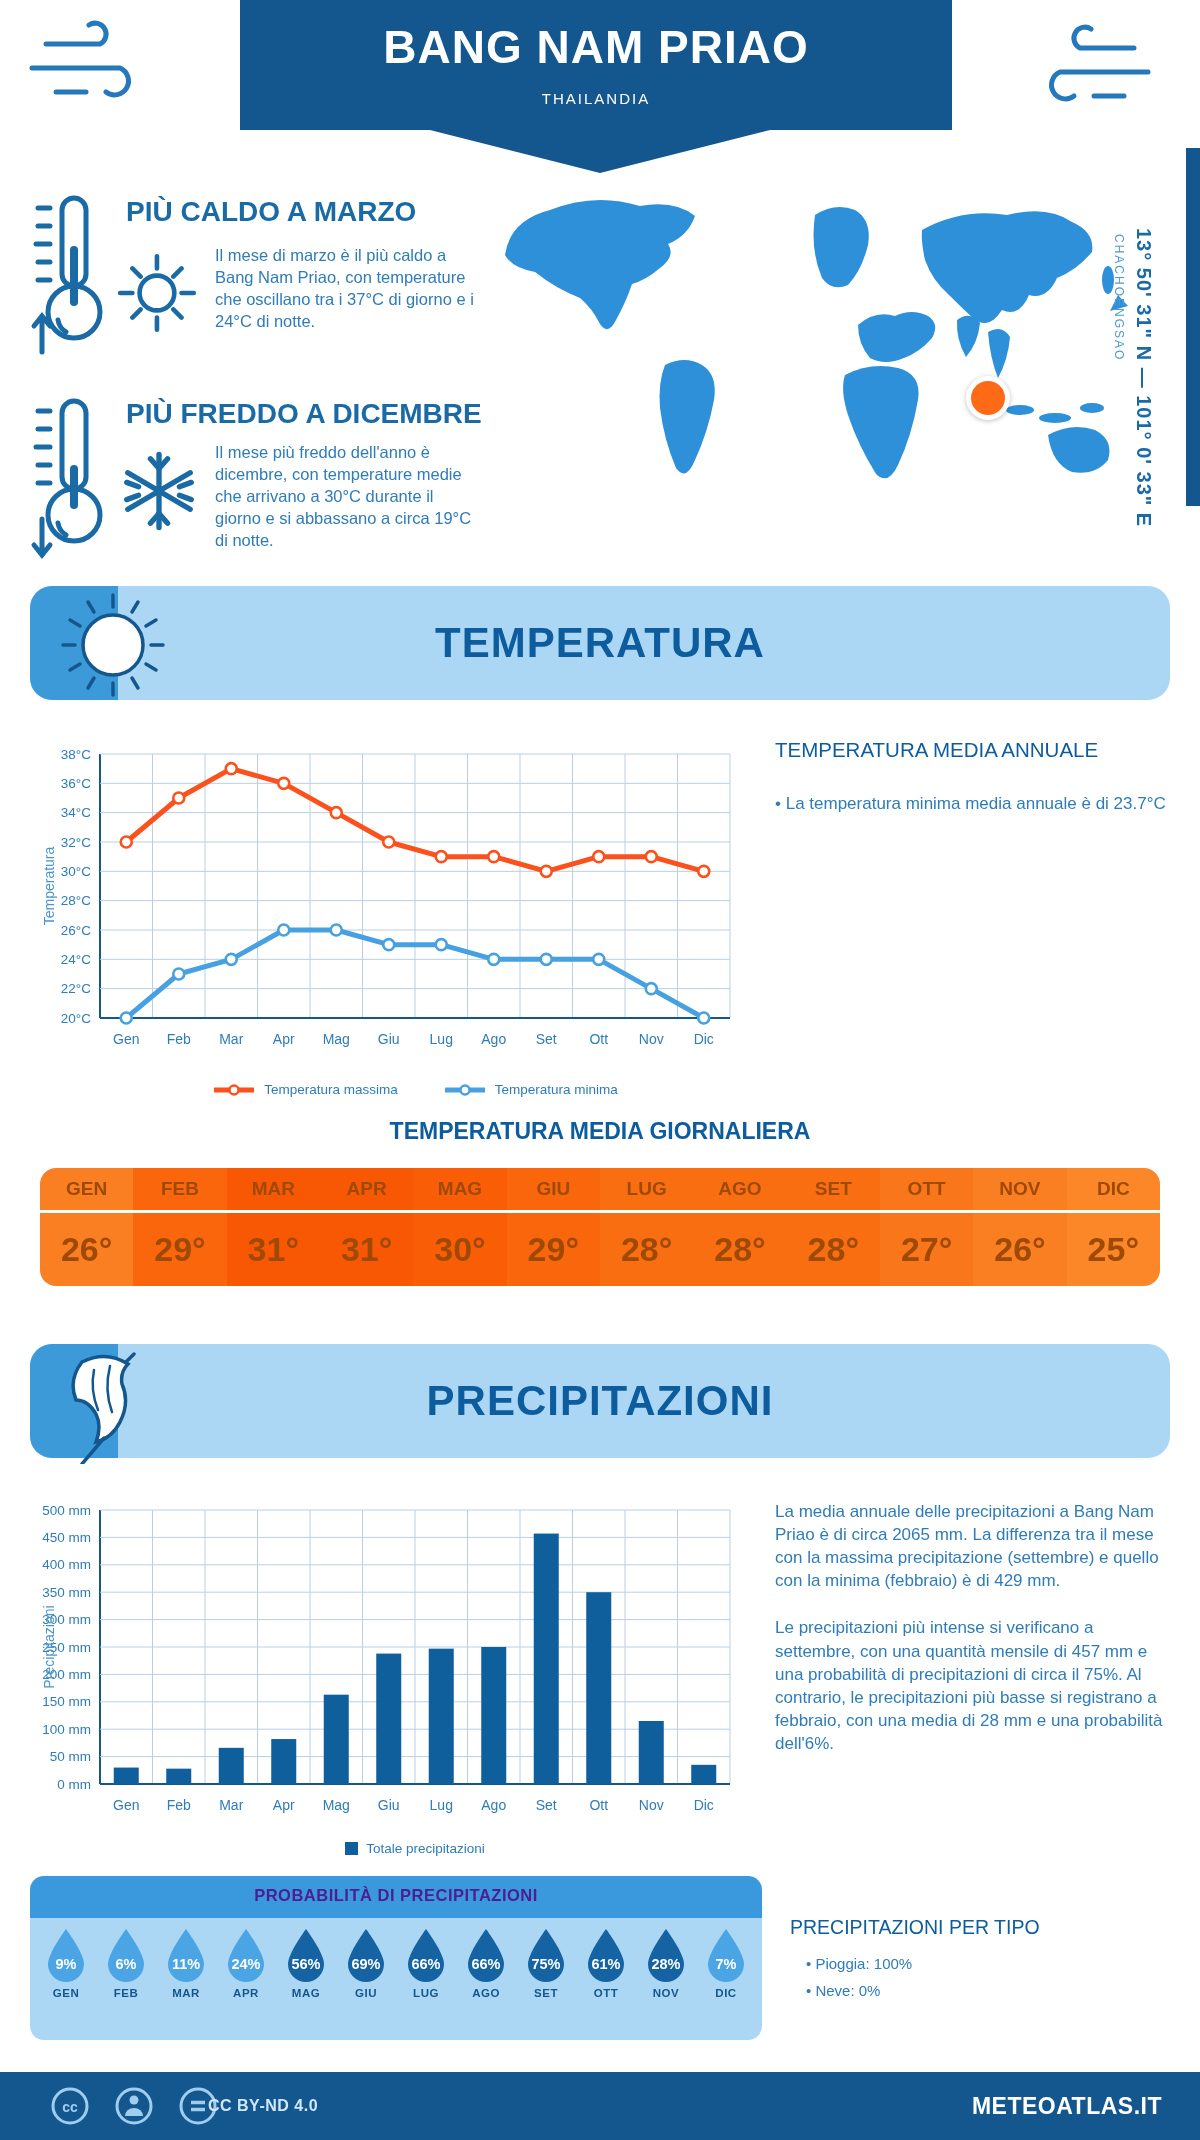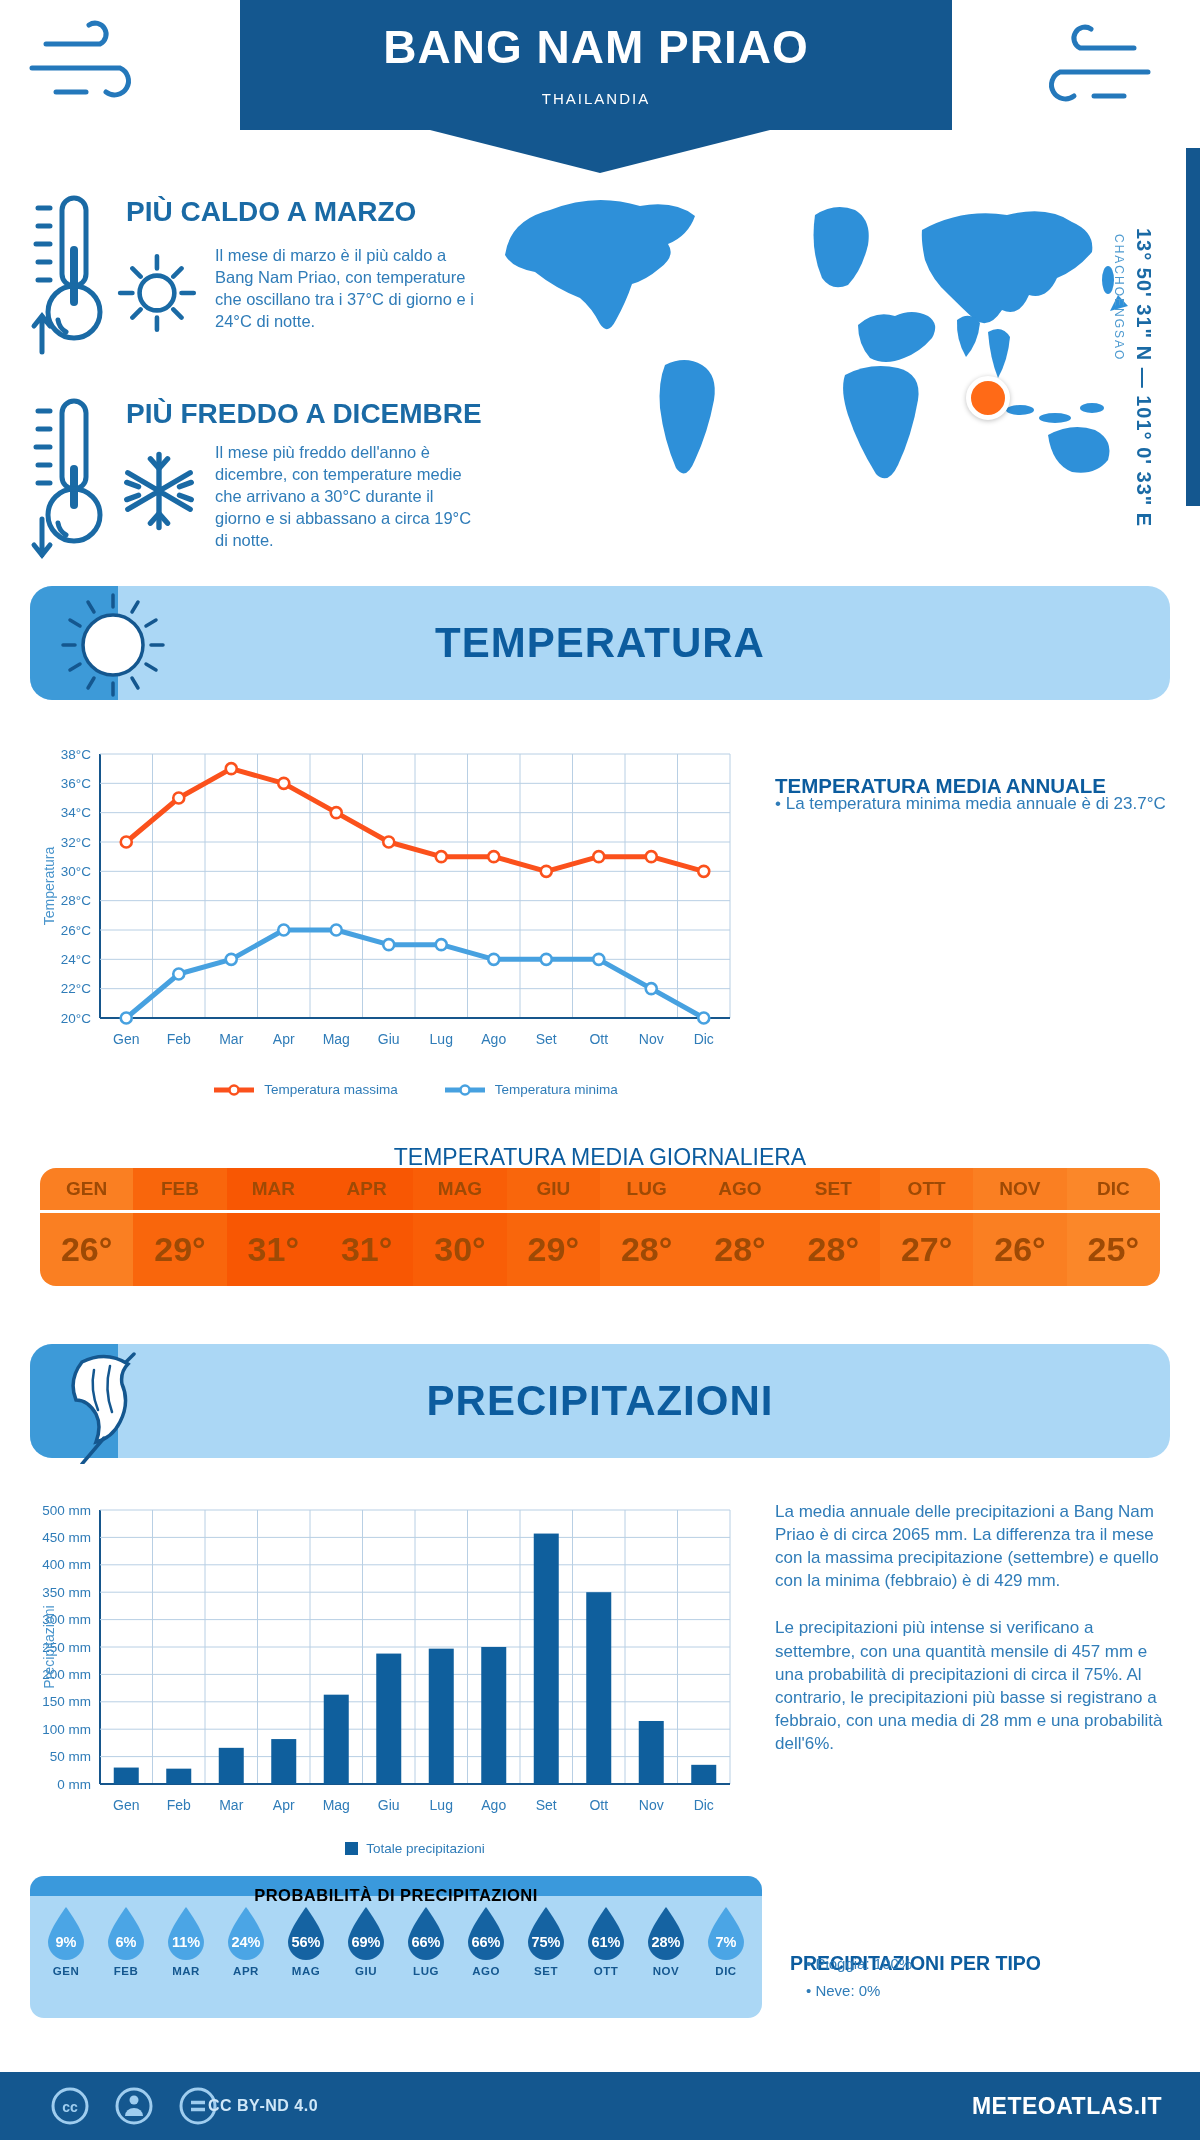--- a/index.html
+++ b/index.html
@@ -5,34 +5,34 @@
   html,body{margin:0;padding:0;}
   body{width:1200px;height:2140px;position:relative;background:#fff;
        font-family:"Liberation Sans",sans-serif;overflow:hidden;}
   .abs{position:absolute;}
   .banner{background:#abd7f5;border-radius:22px;height:114px;width:1140px;left:30px;}
   .banner .icon-sq{position:absolute;left:0;top:0;width:88px;height:114px;background:#3d9ad8;border-radius:22px 0 0 22px;}
   .banner .banner-title{position:absolute;inset:0;text-align:center;line-height:114px;
        font-size:42px;font-weight:bold;color:#0c5c9e;letter-spacing:1px;}
   .hl-title{font-size:28px;font-weight:bold;color:#1a6aa5;}
   .hl-text{font-size:16.5px;line-height:1.33;color:#2f7cb8;}
-  .side-title{font-size:20.5px;font-weight:bold;color:#0c5c9e;margin-top:36px;}
+  .side-title{font-size:20.5px;font-weight:normal;color:#0c5c9e;}
   .side-text{font-size:17px;line-height:1.36;color:#2f7cb8;}
   .bullet{margin-bottom:24px;}
   #header-banner{left:240px;top:0;width:712px;height:130px;background:#14578f;}
   #header-title{position:absolute;left:0;right:0;top:20px;text-align:center;color:#fff;font-size:46px;font-weight:bold;letter-spacing:1px;}
   #header-subtitle{position:absolute;left:0;right:0;top:90px;text-align:center;color:#fff;font-size:15px;letter-spacing:2px;}
-  #daily-title{left:0;top:1144px;width:1200px;text-align:center;font-size:23px;font-weight:normal;color:#0c5c9e;}
+  #daily-title{left:0;top:1118px;width:1200px;text-align:center;font-size:23px;font-weight:bold;color:#0c5c9e;}
   #temp-table{left:40px;top:1168px;width:1120px;height:118px;display:flex;border-radius:16px;overflow:hidden;}
   .tcell{flex:1;}
   .tcell .m{height:42px;line-height:42px;text-align:center;font-size:19px;font-weight:bold;color:#9e4a05;border-bottom:3px solid #fff;}
   .tcell .v{height:73px;line-height:73px;text-align:center;font-size:34px;font-weight:bold;color:#9e4a05;}
   #prob-panel{left:30px;top:1876px;width:732px;}
-  #prob-header{height:20px;line-height:38px;background:#3a99dc;border-radius:14px 14px 0 0;
-       text-align:center;color:#000000;font-weight:bold;font-size:16.5px;letter-spacing:.5px;}
+  #prob-header{height:42px;line-height:38px;background:#3a99dc;border-radius:14px 14px 0 0;
+       text-align:center;color:#4c1d95;font-weight:bold;font-size:16.5px;letter-spacing:.5px;}
   #prob-body{background:#abd7f5;border-radius:0 0 14px 14px;height:122px;display:flex;padding:9px 6px 6px;box-sizing:border-box;}
   .drop-col{flex:1;display:flex;flex-direction:column;align-items:center;}
   .drop-label{font-size:11.5px;font-weight:bold;color:#14578f;margin-top:4px;letter-spacing:.5px;}
   #footer{left:0;top:2072px;width:1200px;height:68px;background:#14578f;}
   #cc-row{position:absolute;left:50px;top:14px;display:flex;gap:24px;align-items:center;}
   #license{position:absolute;left:208px;top:0;line-height:68px;color:#cfe7f8;font-weight:bold;font-size:16px;letter-spacing:.5px;}
   #brand{position:absolute;right:38px;top:0;line-height:68px;color:#fff;font-weight:bold;font-size:23px;letter-spacing:.5px;}
   #coords-text{left:1132px;top:228px;writing-mode:vertical-rl;font-size:20px;font-weight:bold;color:#1a6aa5;letter-spacing:1px;}
   #region-text{left:1112px;top:234px;writing-mode:vertical-rl;font-size:12px;color:#4f9bd0;letter-spacing:2px;}
   #map-marker{left:966px;top:376px;width:34px;height:34px;background:#ff6a17;border:5px solid #fff;border-radius:50%;box-shadow:0 1px 5px rgba(0,0,0,.25);}

